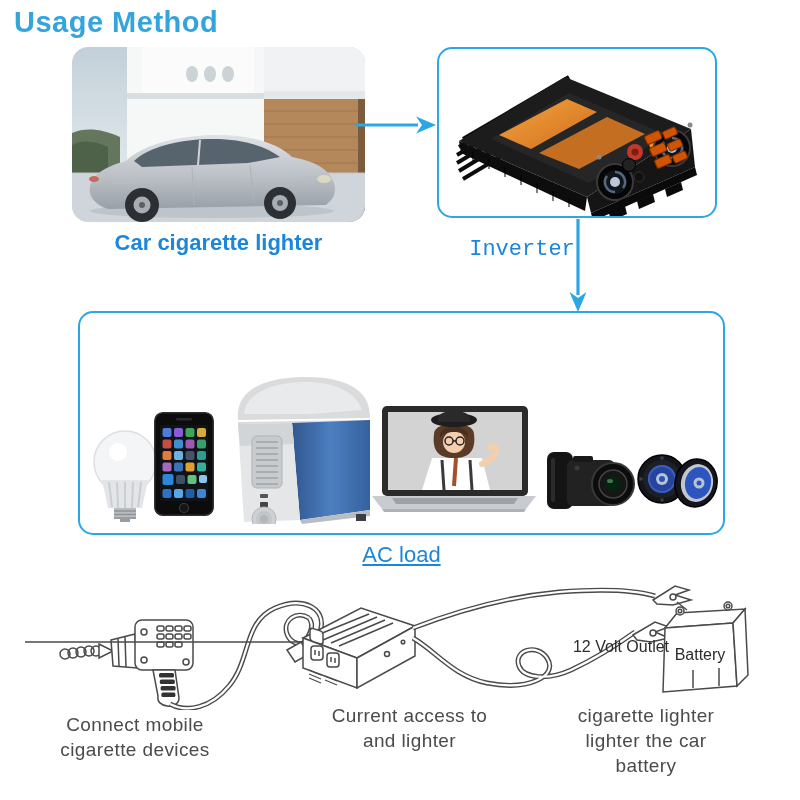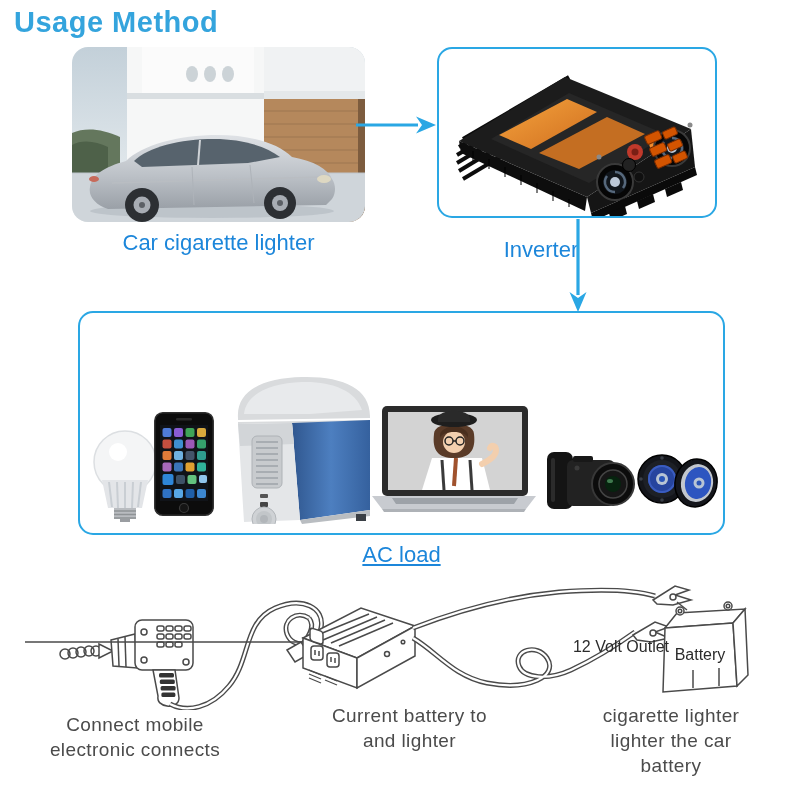--- a/index.html
+++ b/index.html
@@ -153,22 +153,22 @@
       <g fill="#0a0a0a">
         <polygon points="170,164 186,157 188,165 172,172"></polygon>
         <polygon points="198,152 214,145 216,153 200,160"></polygon>
         <polygon points="226,140 242,133 244,141 228,148"></polygon>
       </g>
       <circle cx="160" cy="108" r="2.5" fill="#8a8a8a"></circle>
       <circle cx="251" cy="76" r="2.5" fill="#8a8a8a"></circle>
     </svg>
   </div>
 
-  <div class="abs bluelabel" style="left:72px;top:230px;width:293px;">Car cigarette lighter</div>
-  <div class="abs bluelabel" style="left:460px;top:237px;width:162px;">Inverter</div>
+  <div class="abs bluelabel" style="left:72px;top:230px;width:293px;font-weight:bold;">Car cigarette lighter</div>
+  <div class="abs bluelabel" style="left:441px;top:237px;width:162px;font-family:Liberation Mono, monospace;">Inverter</div>
 
   <svg class="abs" style="left:568px;top:219px;" width="20" height="93" viewBox="0 0 20 93">
     <line x1="10" y1="0" x2="10" y2="76" stroke="#2aa7e4" stroke-width="3.2"></line>
     <polygon points="1.5,73 10,93 18.5,73 10,79" fill="#2aa7e4"></polygon>
   </svg>
 
   <div class="abs panel" style="left:78px;top:311px;width:647px;height:224px;">
 
     <svg class="abs" style="left:12px;top:117px;" width="66" height="92" viewBox="0 0 66 92">
       <circle cx="33" cy="32" r="31" fill="#f4f5f6" stroke="#dcdfe2" stroke-width="1.5"></circle>
@@ -421,25 +421,25 @@
         <line x1="668" y1="90" x2="668" y2="108"></line>
         <line x1="694" y1="88" x2="694" y2="106"></line>
       </g>
     </g>
     <text x="596" y="72" text-anchor="middle" font-size="16" fill="#2b2b2b" font-family="Liberation Sans, sans-serif">12 Volt Outlet</text>
     <text x="675" y="80" text-anchor="middle" font-size="16" fill="#2b2b2b" font-family="Liberation Sans, sans-serif">Battery</text>
   </svg>
 
   <div class="abs caption" style="left:25px;top:712px;width:220px;">
     <span>Connect mobile</span>
-    <span>electronic connects</span>
+    <span>cigarette devices</span>
   </div>
   <div class="abs caption" style="left:292px;top:703px;width:235px;">
-    <span>Current battery to</span>
+    <span>Current access to</span>
     <span>and lighter</span>
   </div>
-  <div class="abs caption" style="left:556px;top:703px;width:230px;">
+  <div class="abs caption" style="left:531px;top:703px;width:230px;">
     <span>cigarette lighter</span>
     <span>lighter the car</span>
     <span>battery</span>
   </div>
 
 </div>
 
 </body></html>

